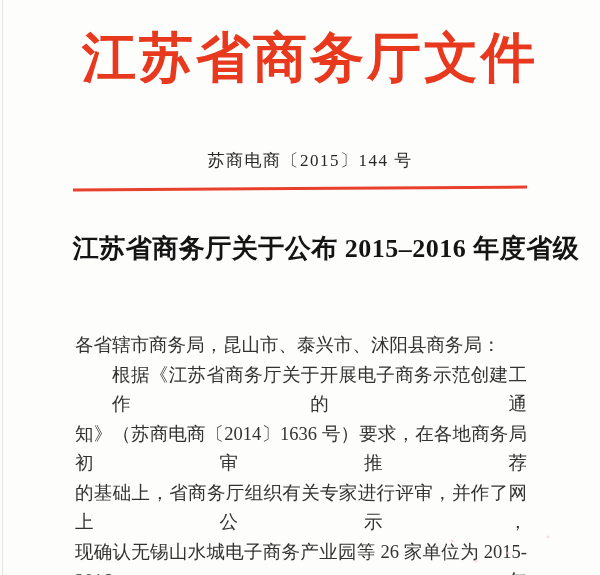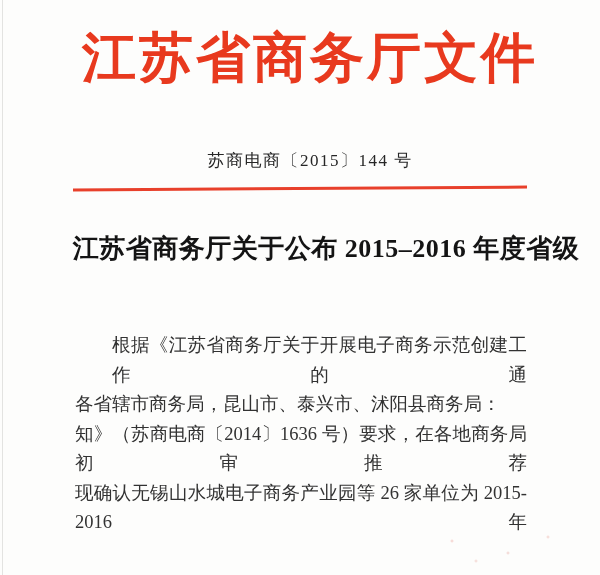--- a/index.html
+++ b/index.html
@@ -118,22 +118,23 @@
 
   <div class="doc-no">苏商电商〔2015〕144 号</div>
 
   <div class="red-rule"></div>
 
   <div class="notice-title">
     <div>江苏省商务厅关于公布 2015–2016 年度省级</div>
   </div>
 
   <div class="body-block">
+    <div class="body-line">各省辖市商务局，昆山市、泰兴市、沭阳县商务局：</div>
     <div class="body-line full indent">根据《江苏省商务厅关于开展电子商务示范创建工作的通</div>
-    <div class="body-line">各省辖市商务局，昆山市、泰兴市、沭阳县商务局：</div>
     <div class="body-line full">知》（苏商电商〔2014〕1636 号）要求，在各地商务局初审推荐</div>
+    <div class="body-line full">的基础上，省商务厅组织有关专家进行评审，并作了网上公示，</div>
     <div class="body-line full">现确认无锡山水城电子商务产业园等 26 家单位为 2015-2016 年</div>
 
   </div>
 
   <div class="speckles"></div>
 
 </div>
 
 </body></html>

